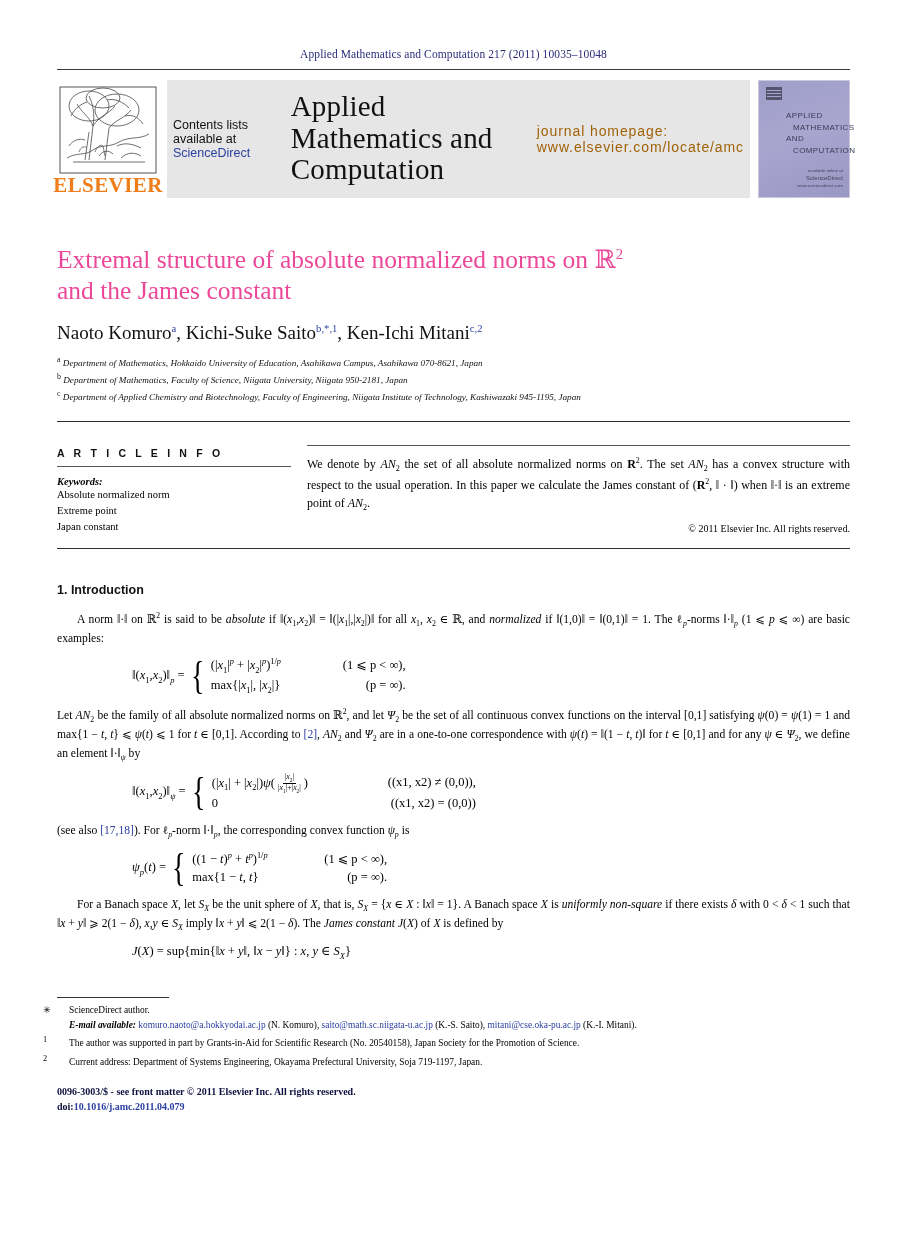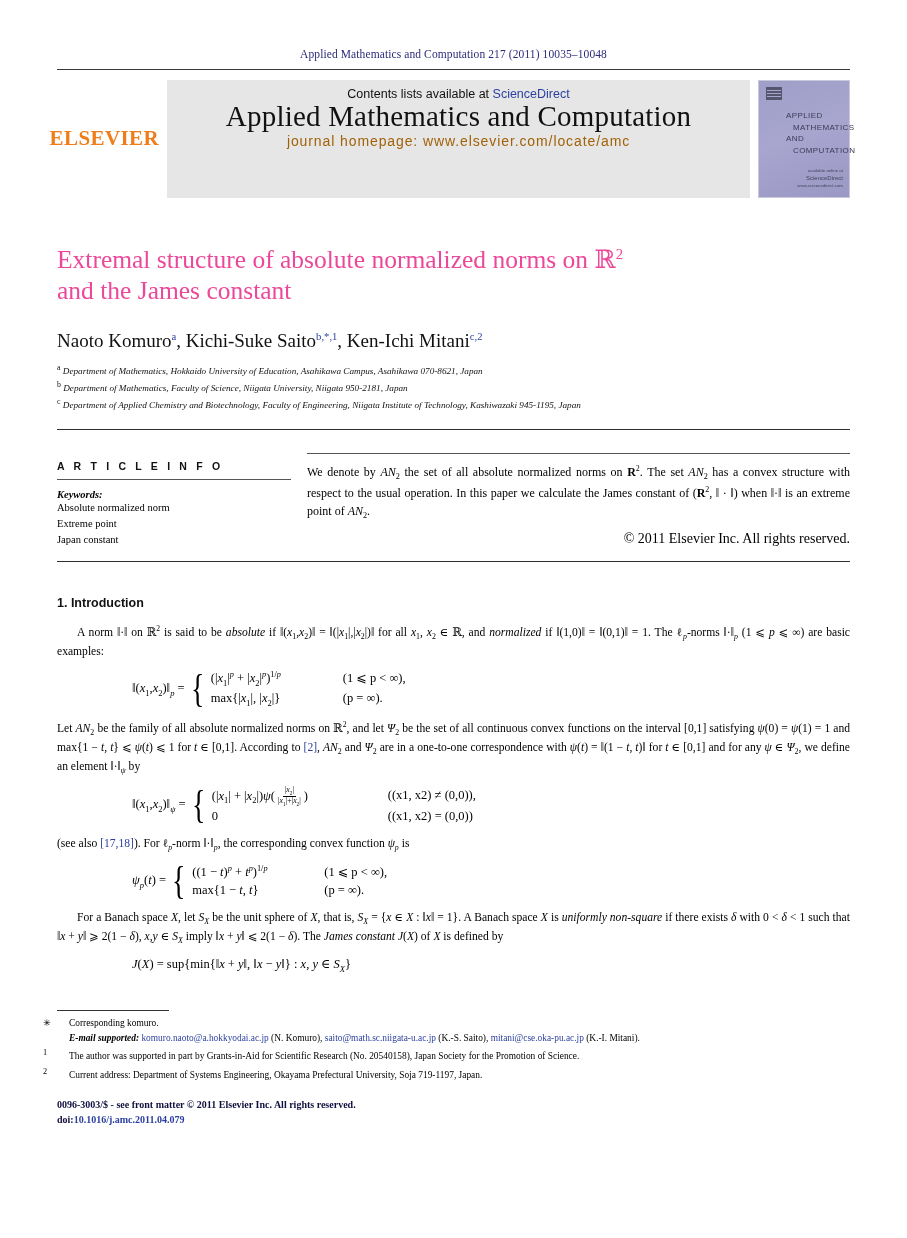--- a/index.html
+++ b/index.html
@@ -33,43 +33,43 @@
   .masthead {
     margin: 10px 57px 0 57px;
     display: flex;
     align-items: stretch;
     height: 118px;
   }
   .elsevier-logo {
     width: 102px;
     flex: 0 0 102px;
     display: flex;
-    flex-direction: row;
+    flex-direction: column;
     justify-content: flex-end;
     align-items: center;
     padding-bottom: 2px;
   }
   .tree-svg { display:block; }
   .elsevier-word {
     font-family: "Liberation Serif", serif;
     font-size: 21px;
     font-weight: 700;
     letter-spacing: .4px;
     color: #ef7d1a;
     line-height: 1;
     margin-top: 1px;
   }
   .journal-band {
     flex: 1 1 auto;
     background: #e6e6e6;
     margin-left: 8px;
     margin-right: 8px;
     display: flex;
-    flex-direction: column;
-    justify-content: flex-start;
+    flex-direction: row;
+    justify-content: flex-end;
     align-items: center;
     padding: 7px 6px 8px 6px;
   }
   .contents-line {
     font-family: "Liberation Sans", sans-serif;
     font-size: 12.5px;
     color: #111;
   }
   .contents-line .sd { color: #2b3fa0; }
   .journal-name {
@@ -111,21 +111,21 @@
 
   
   .title {
     margin: 46px 57px 0 57px;
     font-size: 25.5px;
     line-height: 1.22;
     color: #ec4899;
   }
   .title sup { font-size: 0.58em; vertical-align: super; }
   .authors {
-    margin: 24px 57px 0 57px;
+    margin: 16px 57px 0 57px;
     font-size: 19px;
     color: #111;
   }
   .authors sup { font-size: 0.56em; vertical-align: super; color: #2b3fa0; }
   .affils {
     margin: 10px 57px 0 57px;
     font-size: 9.2px;
     font-style: italic;
     line-height: 1.62;
     color: #111;
@@ -155,21 +155,21 @@
   }
   .sec-rule { border-top: 1px solid #555; margin-top: 7px; }
   .kw-title { font-style: italic; font-weight: 700; font-size: 10.5px; margin-top: 9px; }
   .kw-list { font-size: 10.5px; line-height: 1.5; }
   .abs-body {
     font-size: 12px;
     line-height: 1.5;
     margin-top: 9px;
     text-align: justify;
   }
-  .abs-copy { font-size: 14px; text-align: right; margin-top: 9px; }
+  .abs-copy { font-size: 10px; text-align: right; margin-top: 9px; }
 
   .rule-bot {
     border-top: 1px solid #2f2f2f;
     margin: 14px 57px 0 57px;
   }
 
   
   .body-wrap { margin: 34px 57px 0 57px; }
   .h2 {
     font-family: "Liberation Sans", sans-serif;
@@ -197,21 +197,21 @@
   
   .cases { display: inline-flex; align-items: center; }
   .brace {
     font-size: 40px;
     line-height: 0.85;
     font-weight: 300;
     margin: 0 4px 0 3px;
     transform: scaleX(.7);
   }
   .cases-rows { display: inline-block; }
-  .cases-row { display: flex; align-items: baseline; white-space: nowrap; line-height: 1.45; }
+  .cases-row { display: flex; align-items: baseline; white-space: nowrap; line-height: 1.45; justify-content: space-between; }
   .cases-row .lhs { min-width: 132px; }
   .cases-row .lhs.wide { min-width: 176px; }
   .frac {
     display: inline-flex;
     flex-direction: column;
     align-items: center;
     vertical-align: middle;
     font-size: 0.62em;
     line-height: 1.08;
     margin: 0 1px;
@@ -421,25 +421,25 @@
 
     <div class="eq">
       <span><i>J</i>(<i>X</i>) = sup{min{‖<i>x</i> + <i>y</i>‖, ‖<i>x</i> − <i>y</i>‖} : <i>x</i>, <i>y</i> ∈ <i>S<sub>X</sub></i>}</span>
     </div>
   </div>
 
   <div class="footnotes">
     <div class="foot-rule"></div>
 
     <div class="fn-row">
-      <span class="mark">✳</span><span>Corresponding komuro.</span>
+      <span class="mark">✳</span><span>ScienceDirect author.</span>
     </div>
 
     <div class="fn-row">
-      <span class="mark"></span><span class="fn-label">E-mail supported:</span>
+      <span class="mark"></span><span class="fn-label">E-mail available:</span>
       <span class="mail">komuro.naoto@a.hokkyodai.ac.jp</span> <span>(N. Komuro)</span>,
       <span class="mail">saito@math.sc.niigata-u.ac.jp</span> <span>(K.-S. Saito)</span>,
       <span class="mail">mitani@cse.oka-pu.ac.jp</span> <span>(K.-I. Mitani)</span>.
     </div>
 
     <div class="fn-row">
       <span class="mark"><sup>1</sup></span><span>The author was supported in part by Grants-in-Aid for Scientific Research (No. 20540158), Japan Society for the Promotion of Science.</span>
     </div>
 
     <div class="fn-row">

